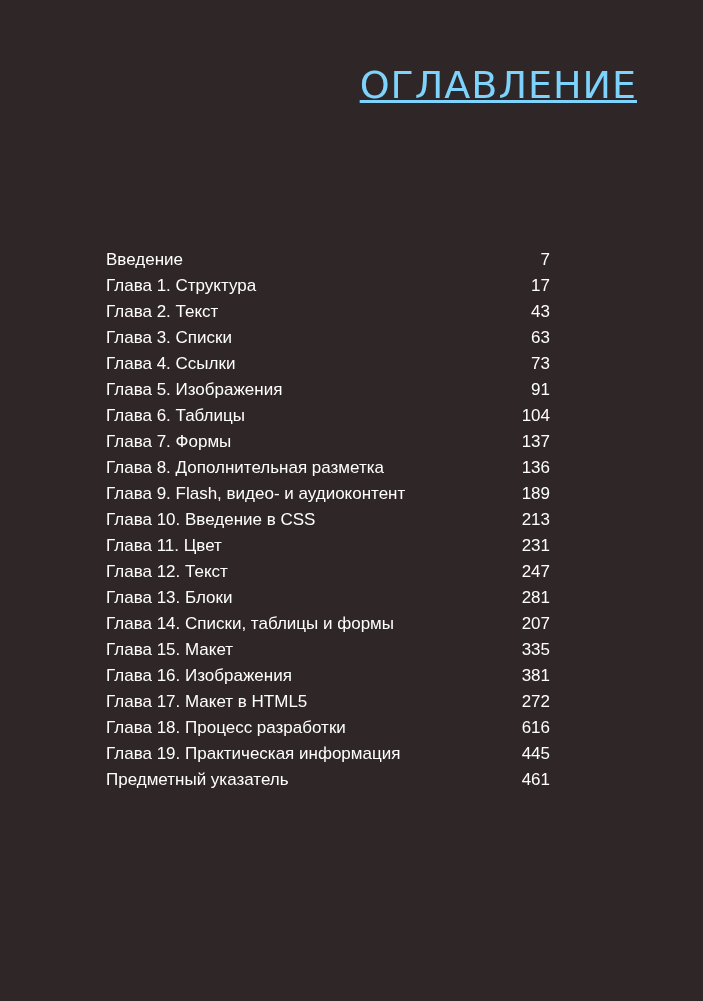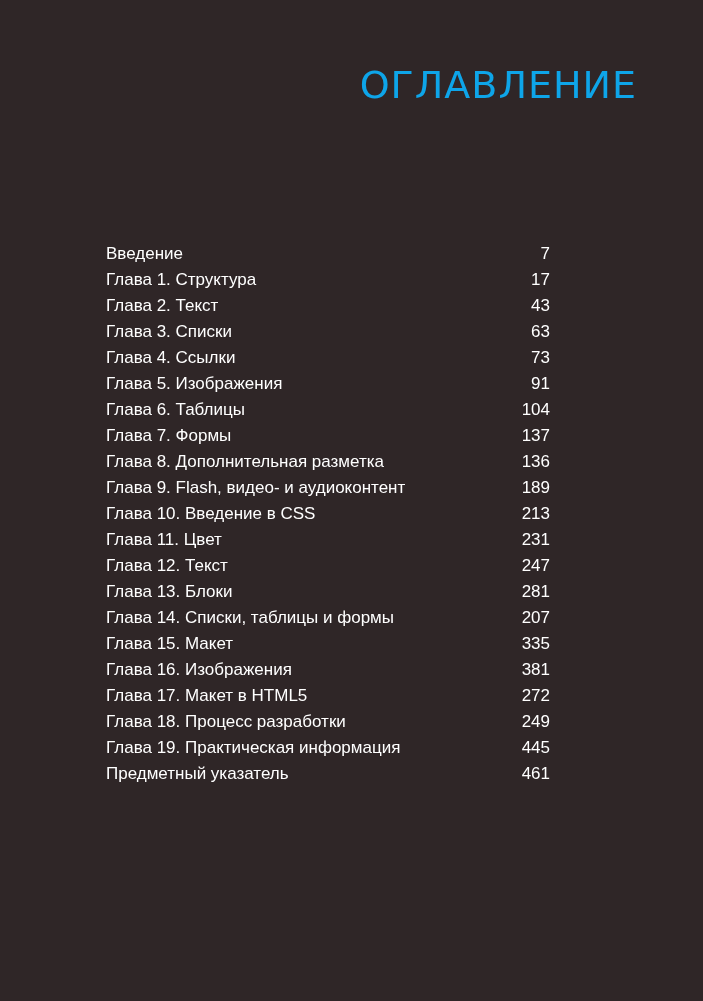--- a/index.html
+++ b/index.html
@@ -15,37 +15,38 @@
       color: #ffffff;
     }
     .page-title {
       position: absolute;
       right: 66px;
       top: 66px;
       font-family: "DejaVu Sans", sans-serif;
       font-size: 38px;
       font-weight: normal;
       letter-spacing: 1px;
-      color: #0ea5e9;
+      color: #7dd3fc;
       line-height: 1;
       margin: 0;
+      text-decoration: underline;
     }
     .toc {
       position: absolute;
       left: 106px;
       top: 244px;
       width: 444px;
       margin: 0;
       padding: 0;
       list-style: none;
     }
     .toc-entry {
       display: flex;
       justify-content: space-between;
-      align-items: flex-start;
+      align-items: flex-end;
       height: 26px;
       font-family: "Liberation Sans", sans-serif;
       font-size: 17px;
       color: #ffffff;
       white-space: nowrap;
     }
     .toc-page {
       text-align: right;
     }
   </style>
@@ -122,21 +123,21 @@
   <li class="toc-entry">
     <span>Глава 16. Изображения</span>
     <span class="toc-page">381</span>
   </li>
   <li class="toc-entry">
     <span>Глава 17. Макет в HTML5</span>
     <span class="toc-page">272</span>
   </li>
   <li class="toc-entry">
     <span>Глава 18. Процесс разработки</span>
-    <span class="toc-page">249</span>
+    <span class="toc-page">616</span>
   </li>
   <li class="toc-entry">
     <span>Глава 19. Практическая информация</span>
     <span class="toc-page">445</span>
   </li>
   <li class="toc-entry">
     <span>Предметный указатель</span>
     <span class="toc-page">461</span>
   </li>
 </ul>

